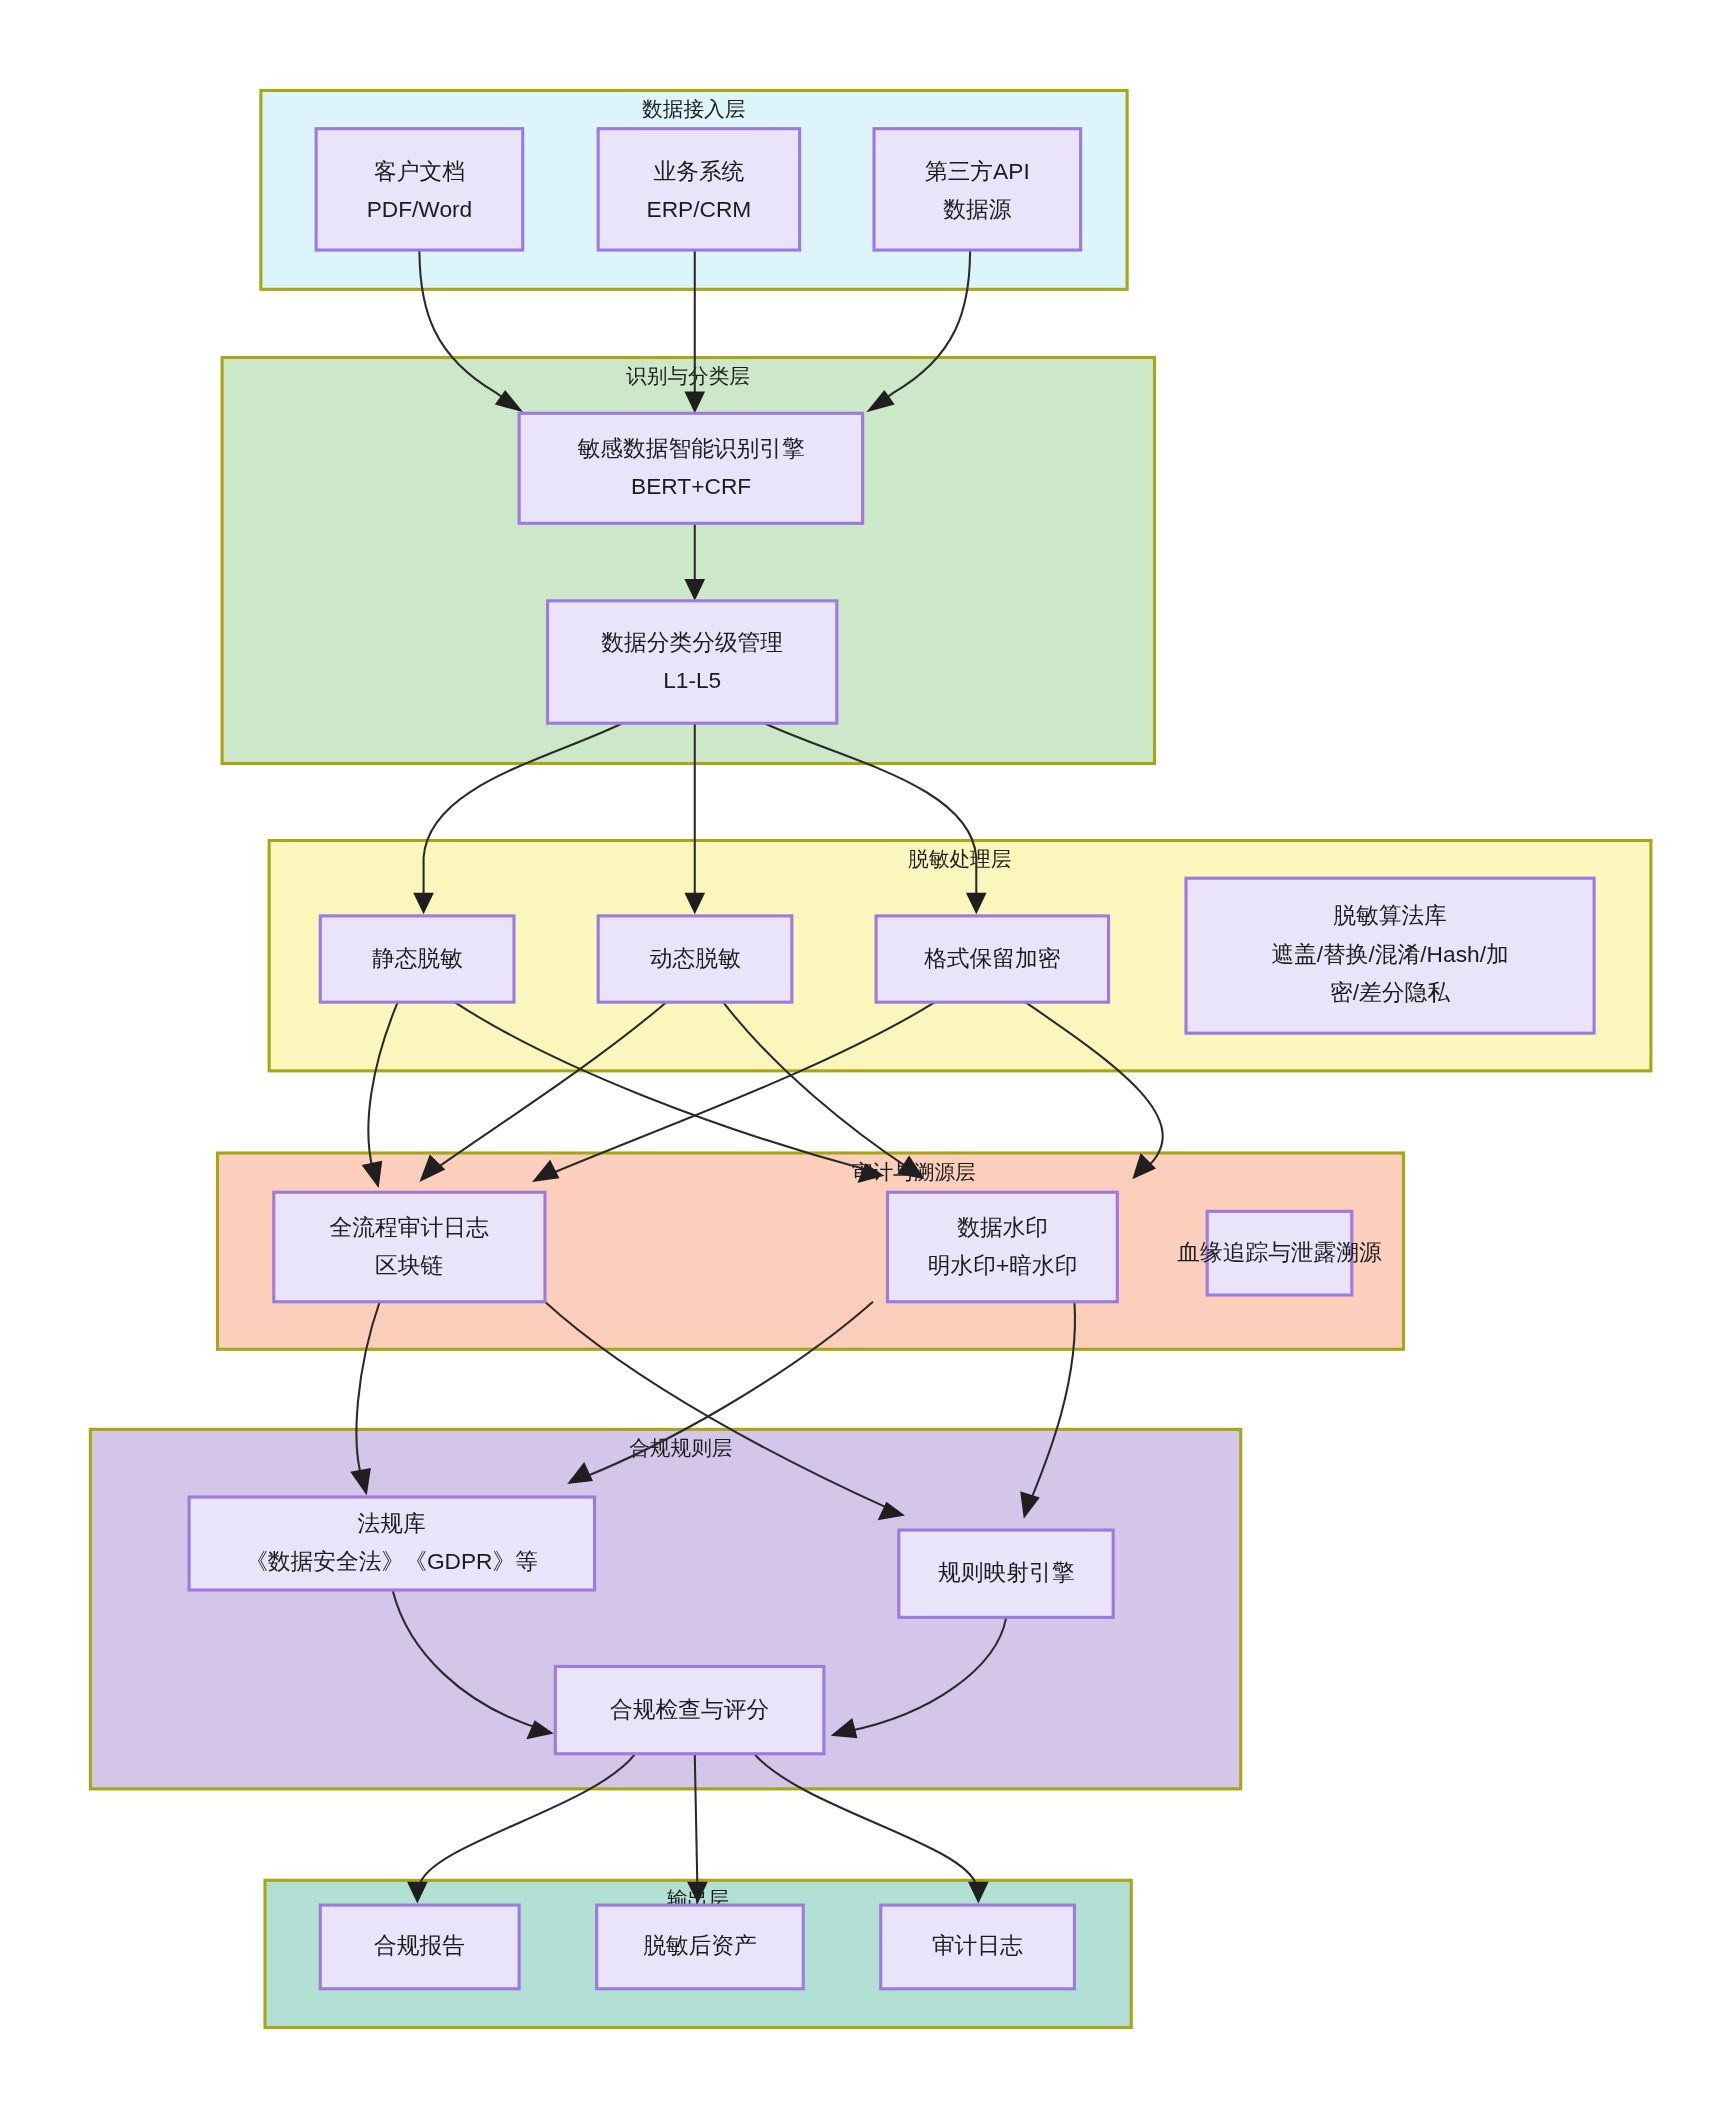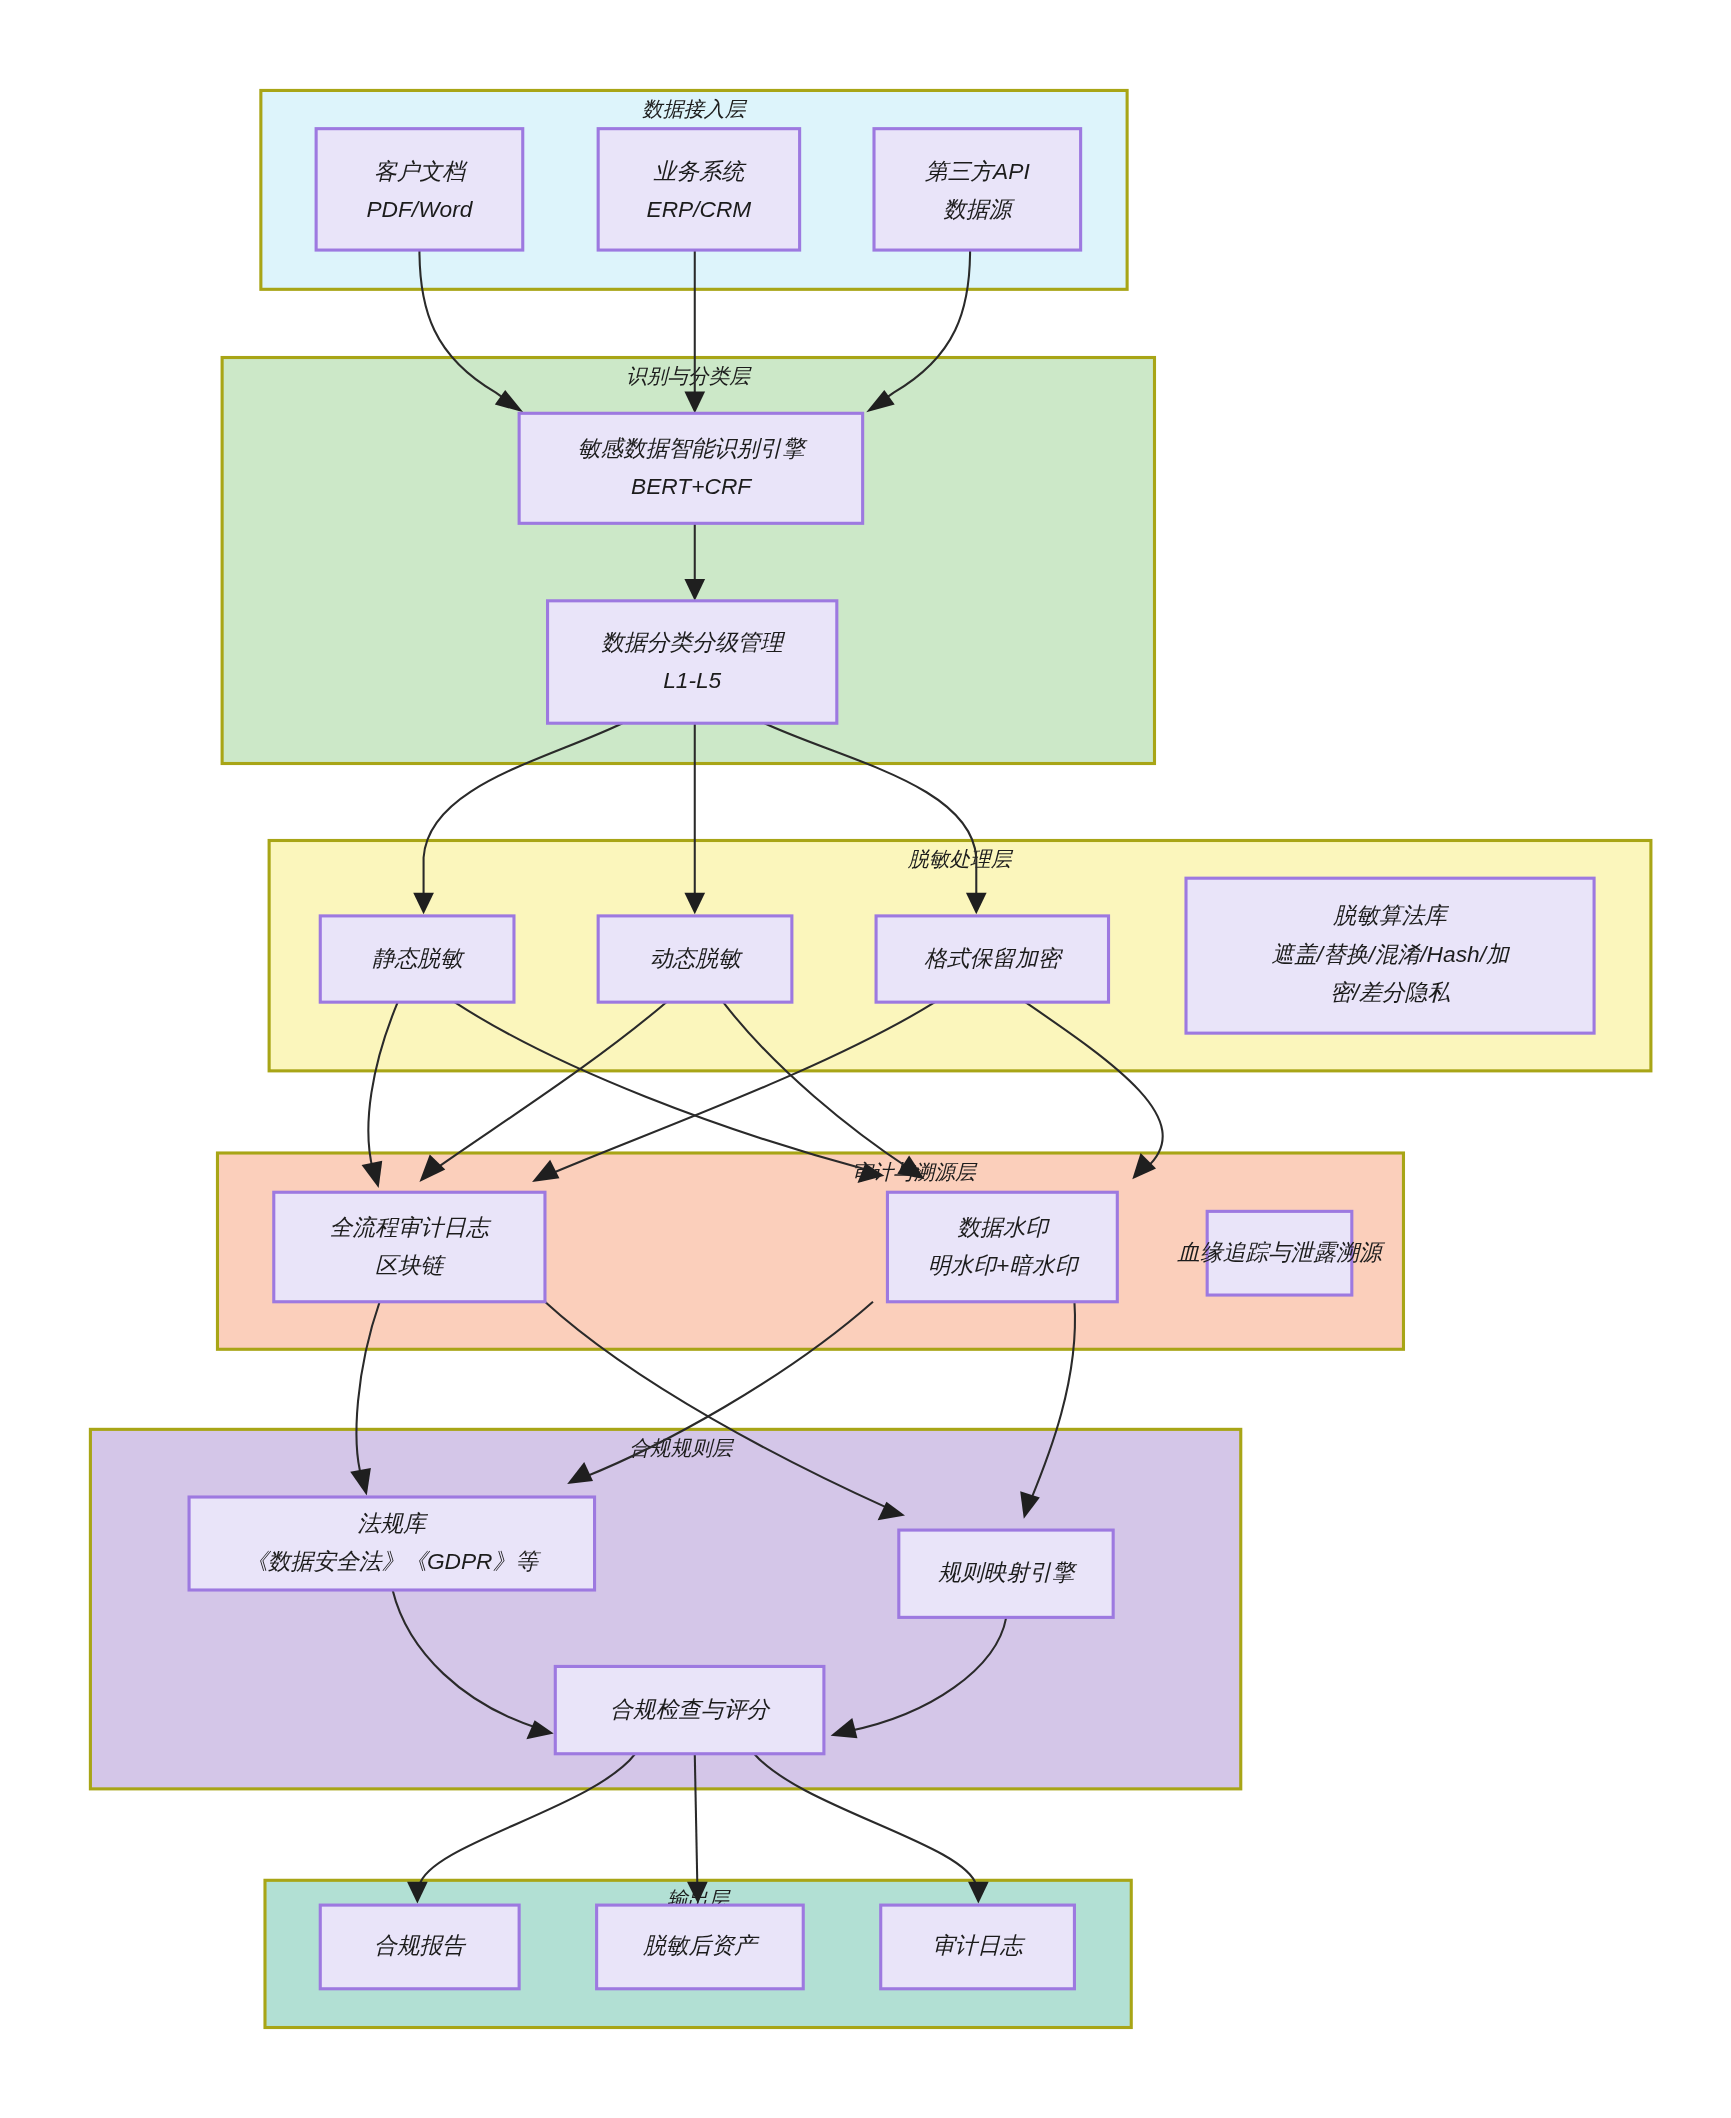--- a/index.html
+++ b/index.html
@@ -10,21 +10,20 @@
   body {
     width: 1732px;
     height: 2119px;
     font-family: "Liberation Sans", "DejaVu Sans", sans-serif;
     overflow: hidden;
   }
   #diagram-root {
     position: relative;
     width: 1732px;
     height: 1686px;
-    font-style: italic;
   }
   svg.flow {
     position: absolute;
     top: 0;
     left: 0;
     width: 1732px;
     height: 2119px;
   }
   .cluster-rect {
     stroke: #a8a516;

